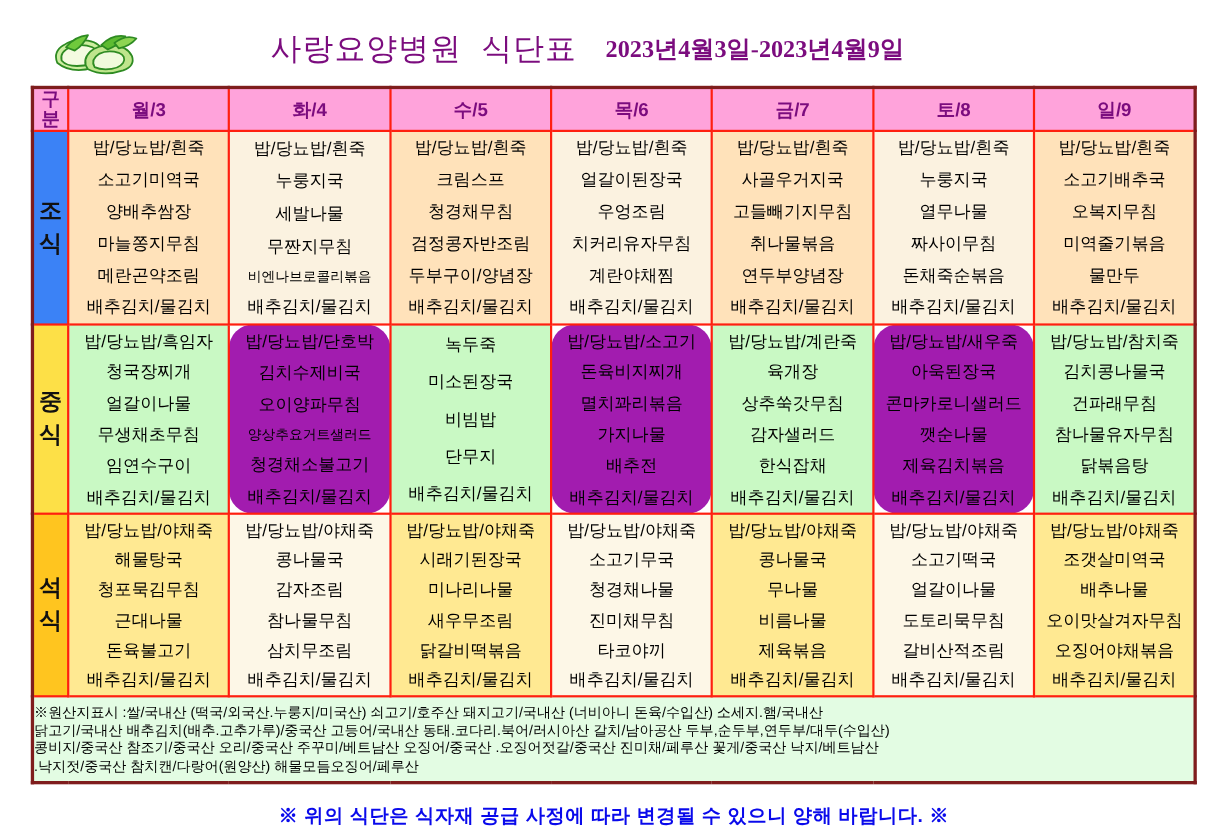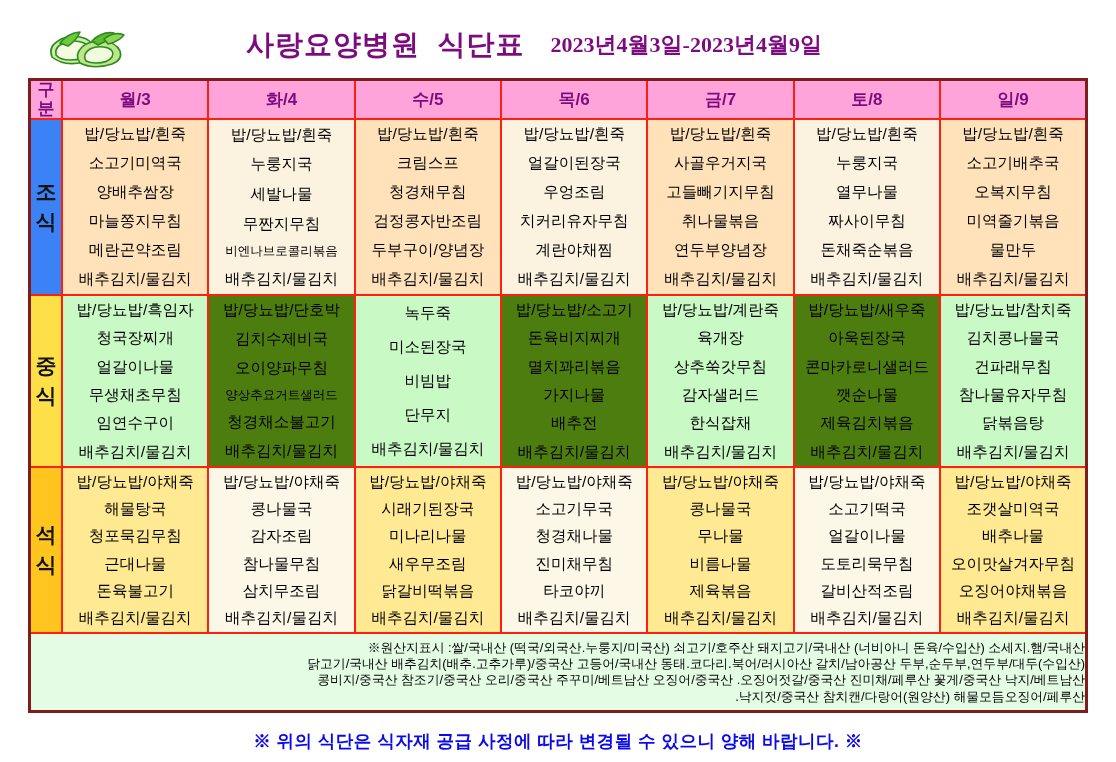--- a/index.html
+++ b/index.html
@@ -2,21 +2,21 @@
 <html><head>
 <meta charset="utf-8">
 <style>
   html,body{margin:0;padding:0;background:#ffffff;}
   body{width:1116px;height:762px;font-family:"Liberation Sans",sans-serif;overflow:hidden;}
   .page{position:relative;width:1116px;height:762px;}
 
   
   .titlebar{display:flex;align-items:center;padding:18px 0 6px 46px;height:54px;box-sizing:content-box;}
   .logo{width:82px;height:52px;flex:0 0 auto;}
-  .title{margin-left:118px;font-size:28px;font-weight:bold;color:#7b0c7e;white-space:pre;letter-spacing:1px;}
+  .title{margin-left:118px;font-size:28px;font-weight:normal;color:#7b0c7e;white-space:pre;letter-spacing:1px;}
   .daterange{margin-left:26px;font-size:22px;font-weight:bold;color:#7b0c7e;white-space:pre;font-family:"Liberation Serif",serif;}
 
   
   table.menu{border-collapse:collapse;table-layout:fixed;width:1060px;margin-left:28px;border:3px solid #7f1d1d;}
   table.menu td,table.menu th{border:2px solid #ff1f0f;padding:0;vertical-align:middle;}
 
   tr.hdr{height:36px;}
   tr.hdr th{background:#ffa3db;color:#7b0c7e;font-weight:bold;font-size:17px;}
   th.corner{width:30px;font-size:13px;line-height:1.1;}
   .vstack{display:inline-block;width:1.05em;word-break:break-all;text-align:center;}
@@ -27,26 +27,26 @@
   tr.r2 td.mlabel{background:#ffc51f;}
 
   tr.r0{height:174px;} tr.r1{height:170px;} tr.r2{height:164px;}
   td.menu-cell{height:inherit;}
   .stack{height:100%;display:flex;flex-direction:column;justify-content:space-around;align-items:center;text-align:center;}
   .stack .line{font-size:15.5px;color:#000;white-space:nowrap;}
   .stack .line.sm{font-size:12.5px;}
 
   
   tr.r0 td.cA{background:#ffe2ba;} tr.r0 td.cB{background:#fbf2e0;}
-  tr.r1 td.cA{background:#c9f9c4;} tr.r1 td.cB{background:#4d7c0f;}
+  tr.r1 td.cA{background:#c9f9c4;} tr.r1 td.cB{background:#a21caf;border-radius:22px;}
   tr.r2 td.cA{background:#ffe992;} tr.r2 td.cB{background:#fdf7e7;}
 
   
   td.footer{background:#e3fce3;height:76px;}
-  td.footer .line{font-size:12.8px;color:#000;text-align:right;line-height:1.28;white-space:nowrap;padding-left:12px;}
+  td.footer .line{font-size:12.8px;color:#000;text-align:left;line-height:1.28;white-space:nowrap;}
 
   
   .note{margin-top:16px;text-align:center;font-size:17.5px;font-weight:bold;color:#0909eb;letter-spacing:0.5px;}
 </style>
 </head>
 <body>
 
 <div class="page">
 
   <div class="titlebar">

